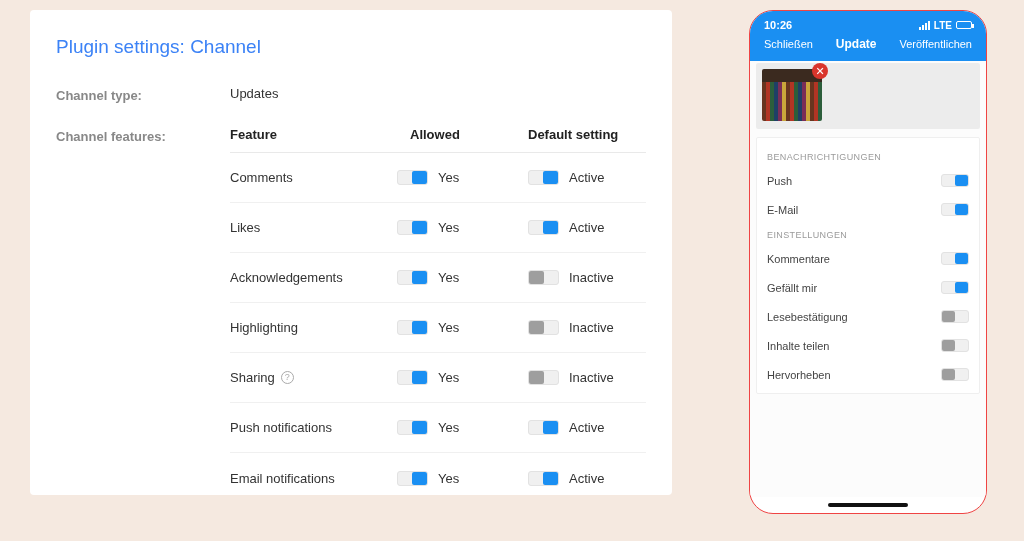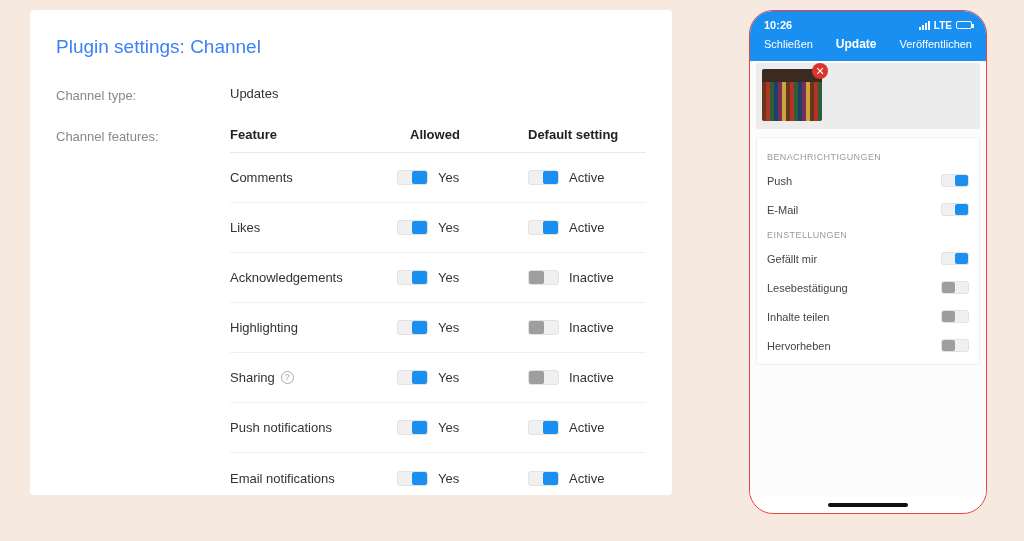--- a/index.html
+++ b/index.html
@@ -33,20 +33,21 @@
     display: flex;
     align-items: flex-start;
     font-size: 13px;
     color: #888;
   }
   .settings-row + .settings-row { margin-top: 24px; }
   .row-label {
     width: 174px;
     flex: 0 0 174px;
     padding-top: 2px;
+    font-weight: bold;
   }
   .row-value {
     flex: 1;
     color: #333;
     font-size: 13px;
   }
   .features-table { width: 100%; }
   .ft-header {
     display: flex;
     font-weight: 600;
@@ -411,20 +412,26 @@
             </span>
           </div>
           <div class="opt-row">
             <span>E-Mail</span>
             <span class="mini-toggle on">
               <span class="knob"></span>
             </span>
           </div>
           <div class="group-title">EINSTELLUNGEN</div>
           <div class="opt-row">
+            <span>Kommentare</span>
+            <span class="mini-toggle on">
+              <span class="knob"></span>
+            </span>
+          </div>
+          <div class="opt-row">
             <span>Gefällt mir</span>
             <span class="mini-toggle on">
               <span class="knob"></span>
             </span>
           </div>
           <div class="opt-row">
             <span>Lesebestätigung</span>
             <span class="mini-toggle off">
               <span class="knob"></span>
             </span>

